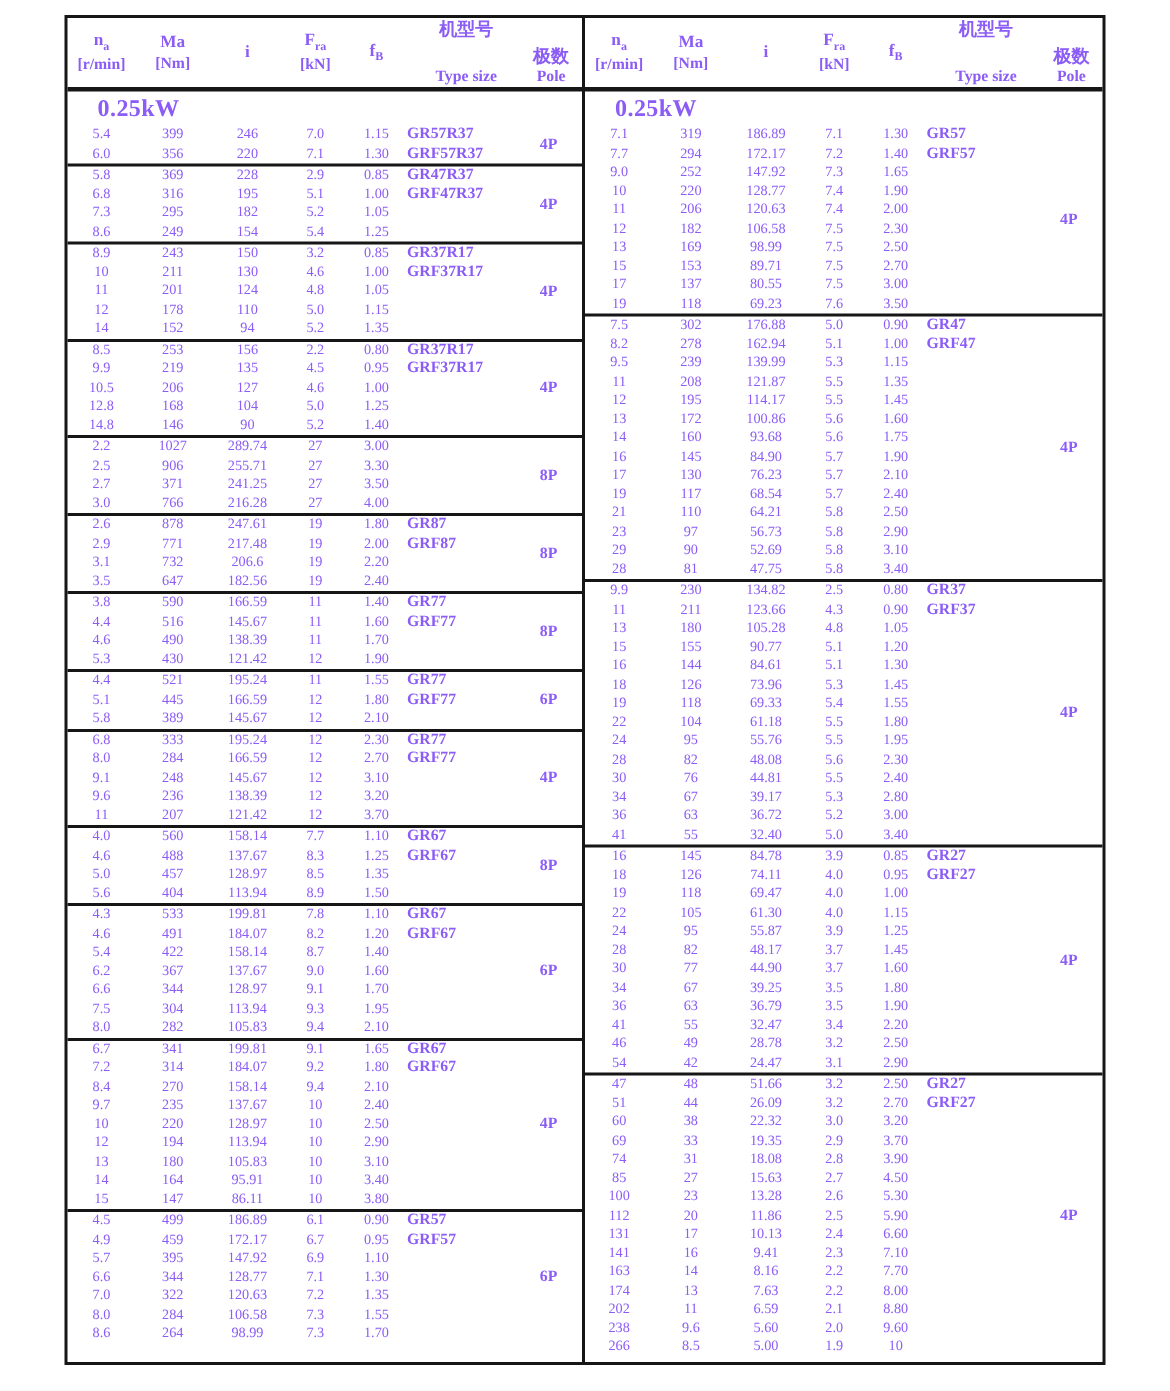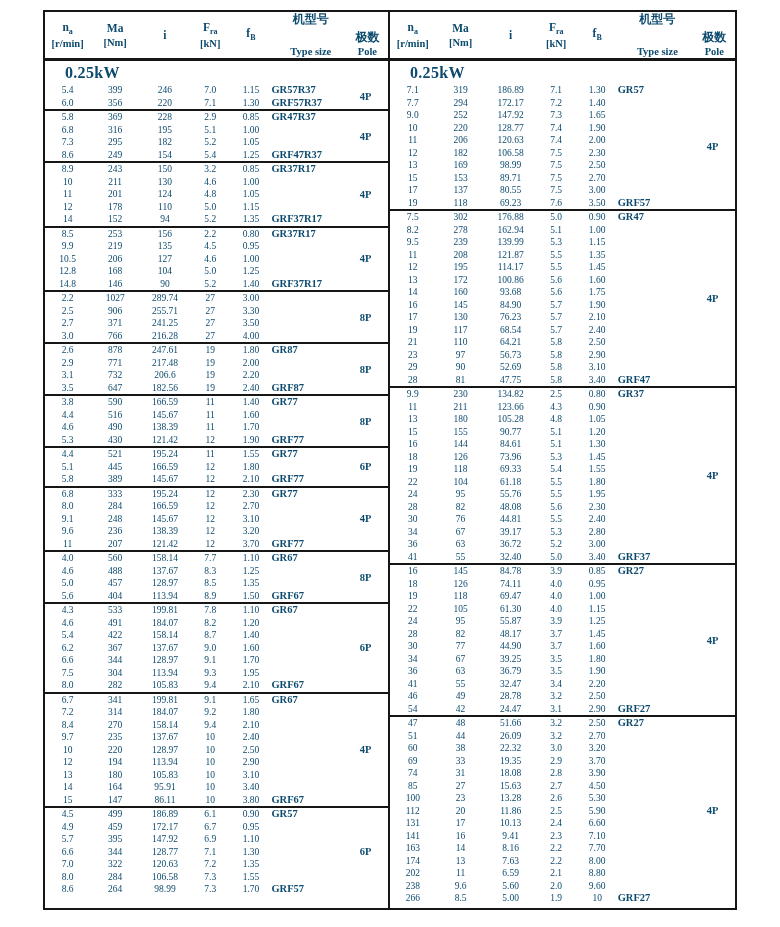--- a/index.html
+++ b/index.html
@@ -1,17 +1,17 @@
 <!DOCTYPE html>
 <html><head>
 <meta charset="utf-8">
 <style>
   html,body{margin:0;padding:0;background:#f6f6f4;}
   .page{position:relative;width:780px;height:927px;background:#ffffff;
-        font-family:"Liberation Serif","DejaVu Serif",serif;color:#0c4a6e;overflow:hidden;}
+        font-family:"Liberation Serif","DejaVu Serif",serif;color:#8b5cf6;overflow:hidden;}
   .table-frame{position:absolute;left:43px;top:10px;width:694px;height:900px;
         border:2.5px solid #161616;display:flex;box-sizing:border-box;background:#fff;}
   .half{width:50%;height:100%;display:flex;flex-direction:column;box-sizing:border-box;min-width:0;}
   .half.left{border-right:2.5px solid #161616;}
   
   .hrow{position:relative;height:46px;flex:0 0 auto;border-bottom:3px solid #161616;}
   .hnum{position:absolute;left:0;top:0;bottom:0;width:66%;display:grid;
         grid-template-columns:20% 22% 22% 18% 18%;}
   .hcell{display:flex;flex-direction:column;align-items:center;justify-content:center;
         font-weight:bold;line-height:1.25;}
@@ -22,21 +22,21 @@
   .hpole{position:absolute;left:88%;top:4px;bottom:0;width:12%;margin-top:14px;}
   .htype .hsym,.hpole .hsym{font-size:12px;font-family:"Liberation Serif","DejaVu Serif",serif;}
   
   .hbody{position:relative;flex:1;padding-top:2px;min-height:0;}
   .power{font-size:16px;font-weight:bold;height:21px;line-height:20px;padding-left:20px;letter-spacing:.3px;}
   .group{position:relative;border-top:2px solid #161616;}
   .groups .group:first-child{border-top:none;}
   .row{display:grid;grid-template-columns:20% 22% 22% 18% 18%;width:66%;height:12.5px;}
   .cell{text-align:center;font-size:9.5px;line-height:12.5px;white-space:nowrap;}
   .typeblock{position:absolute;left:66%;top:0;bottom:0;width:23%;display:flex;
-        flex-direction:column;justify-content:space-between;font-weight:bold;font-size:10.5px;line-height:12.5px;}
+        flex-direction:column;justify-content:flex-start;font-weight:bold;font-size:10.5px;line-height:12.5px;}
   .poleblock{position:absolute;left:88%;top:0;bottom:0;width:11%;display:flex;
         align-items:center;justify-content:center;font-weight:bold;font-size:10.5px;}
 </style>
 </head>
 <body>
 
 <div class="page">
   <div class="table-frame">
 
     <section class="half left">

